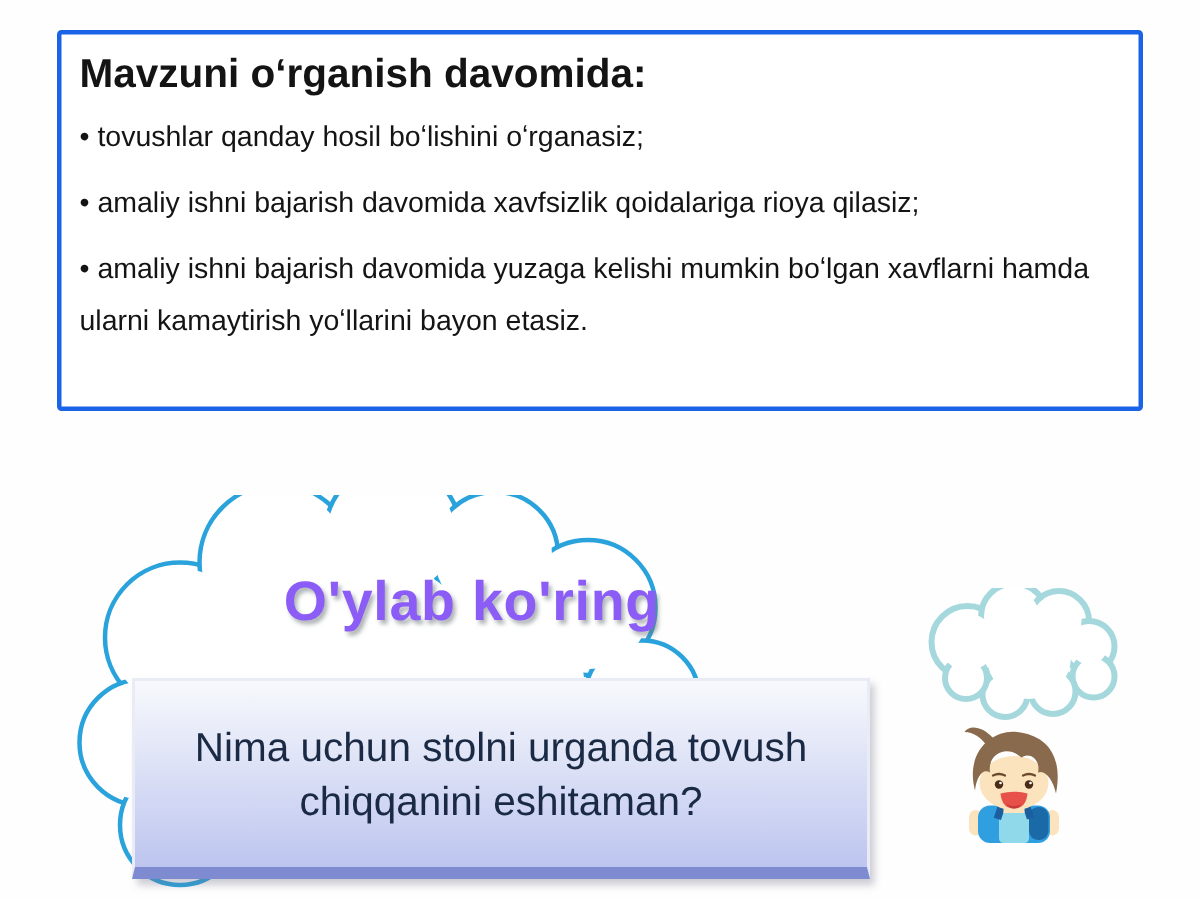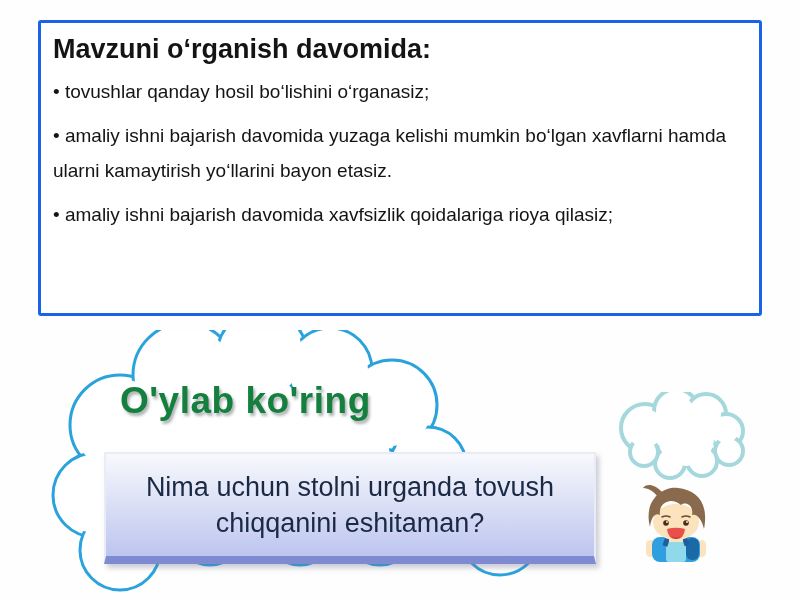--- a/index.html
+++ b/index.html
@@ -5,50 +5,50 @@
   html,body { margin:0; padding:0; }
   body {
     width:800px; height:600px; position:relative; overflow:hidden;
     background:#ffffff;
     font-family:"Liberation Sans", sans-serif;
   }
   .slide { position:absolute; inset:0; background:#fefefe; }
 
   
   .objectives-box {
-    position:absolute; left:38px; top:20px; width:724px; height:296px;
+    position:absolute; left:38px; top:20px; width:724px; height:254px;
     box-sizing:border-box;
     border:3px solid #1b63e6; border-radius:3px;
     background:#ffffff;
     padding:6px 14px 0 12px;
   }
   .objectives-title {
     margin:3px 0 8px 0;
     font-size:27px; font-weight:bold; color:#141414;
     line-height:34px;
   }
   .objective {
     margin:0 0 9px 0;
     font-size:19px; color:#141414;
     line-height:35px;
   }
 
   
   .think-cloud-svg { position:absolute; left:40px; top:330px; width:520px; height:270px; }
   .cloud-label {
     position:absolute; left:120px; top:380px; width:320px;
-    text-align:left;
-    font-size:37px; font-weight:bold; color:#15803d;
+    text-align:right;
+    font-size:37px; font-weight:bold; color:#8b5cf6;
     text-shadow:2px 3px 3px rgba(110,116,122,0.55);
     letter-spacing:0.5px;
   }
 
   
   .question-box {
-    position:absolute; left:104px; top:452px; width:492px; height:112px;
+    position:absolute; left:88px; top:452px; width:492px; height:134px;
     box-sizing:border-box;
     border:2px solid #e9ebf5;
     border-bottom:8px solid #7e8bd0;
     background:linear-gradient(180deg,#f8f9fd 0%, #dde2f6 45%, #bdc5ef 100%);
     box-shadow:3px 4px 5px rgba(110,110,135,0.35);
     display:flex; align-items:center; justify-content:center;
     text-align:center;
     padding:1px 18px;
   }
   .question-text {
@@ -62,22 +62,22 @@
   .boy-svg { position:absolute; left:640px; top:482px; width:72px; height:82px; }
 </style>
 </head>
 <body>
 
 <div class="slide">
 
   <div class="objectives-box">
     <p class="objectives-title">Mavzuni oʻrganish davomida:</p>
     <p class="objective">• tovushlar qanday hosil boʻlishini oʻrganasiz;</p>
+    <p class="objective">• amaliy ishni bajarish davomida xavfsizlik qoidalariga rioya qilasiz;</p>
     <p class="objective">• amaliy ishni bajarish davomida yuzaga kelishi mumkin boʻlgan xavflarni hamda ularni kamaytirish yoʻllarini bayon etasiz.</p>
-    <p class="objective">• amaliy ishni bajarish davomida xavfsizlik qoidalariga rioya qilasiz;</p>
   </div>
 
   <svg class="think-cloud-svg" viewBox="40 330 520 270" aria-hidden="true">
     <g stroke="#2aa3dc" stroke-width="3" fill="#ffffff">
       <circle cx="120" cy="425" r="50"></circle>
       <circle cx="185" cy="375" r="52"></circle>
       <circle cx="262" cy="355" r="45"></circle>
       <circle cx="330" cy="370" r="42"></circle>
       <circle cx="392" cy="405" r="45"></circle>
       <circle cx="428" cy="465" r="38"></circle>

